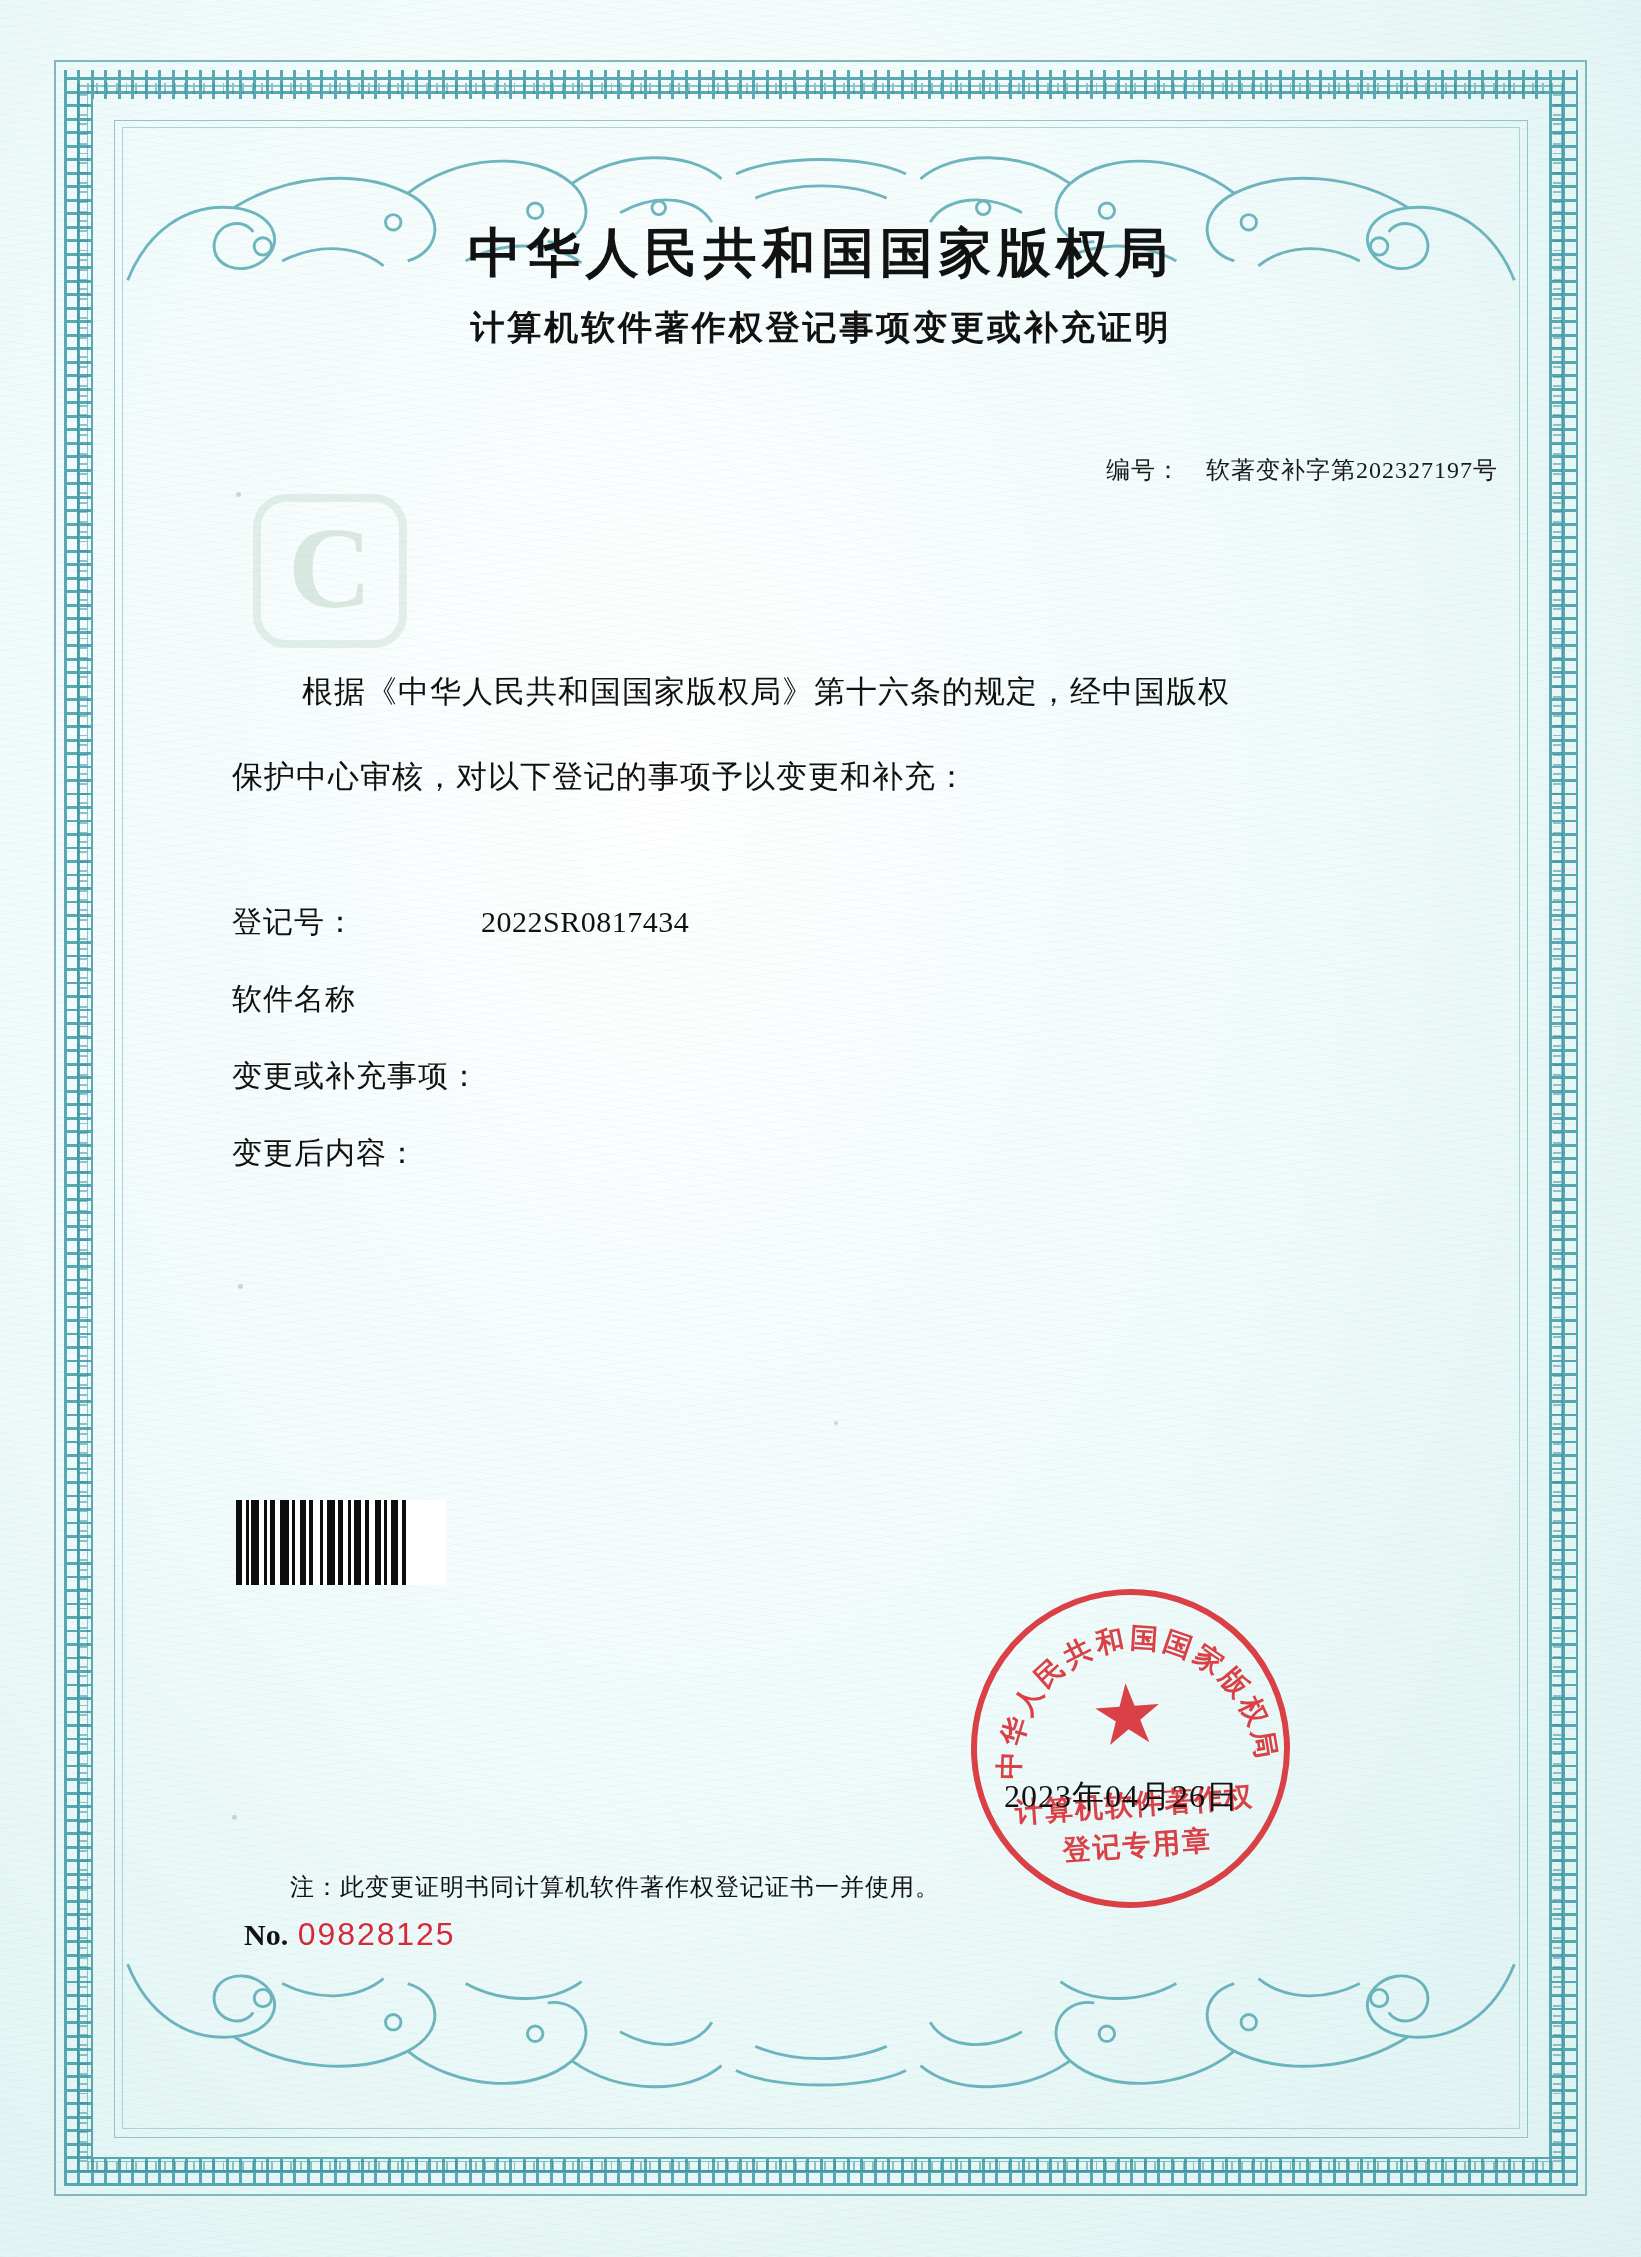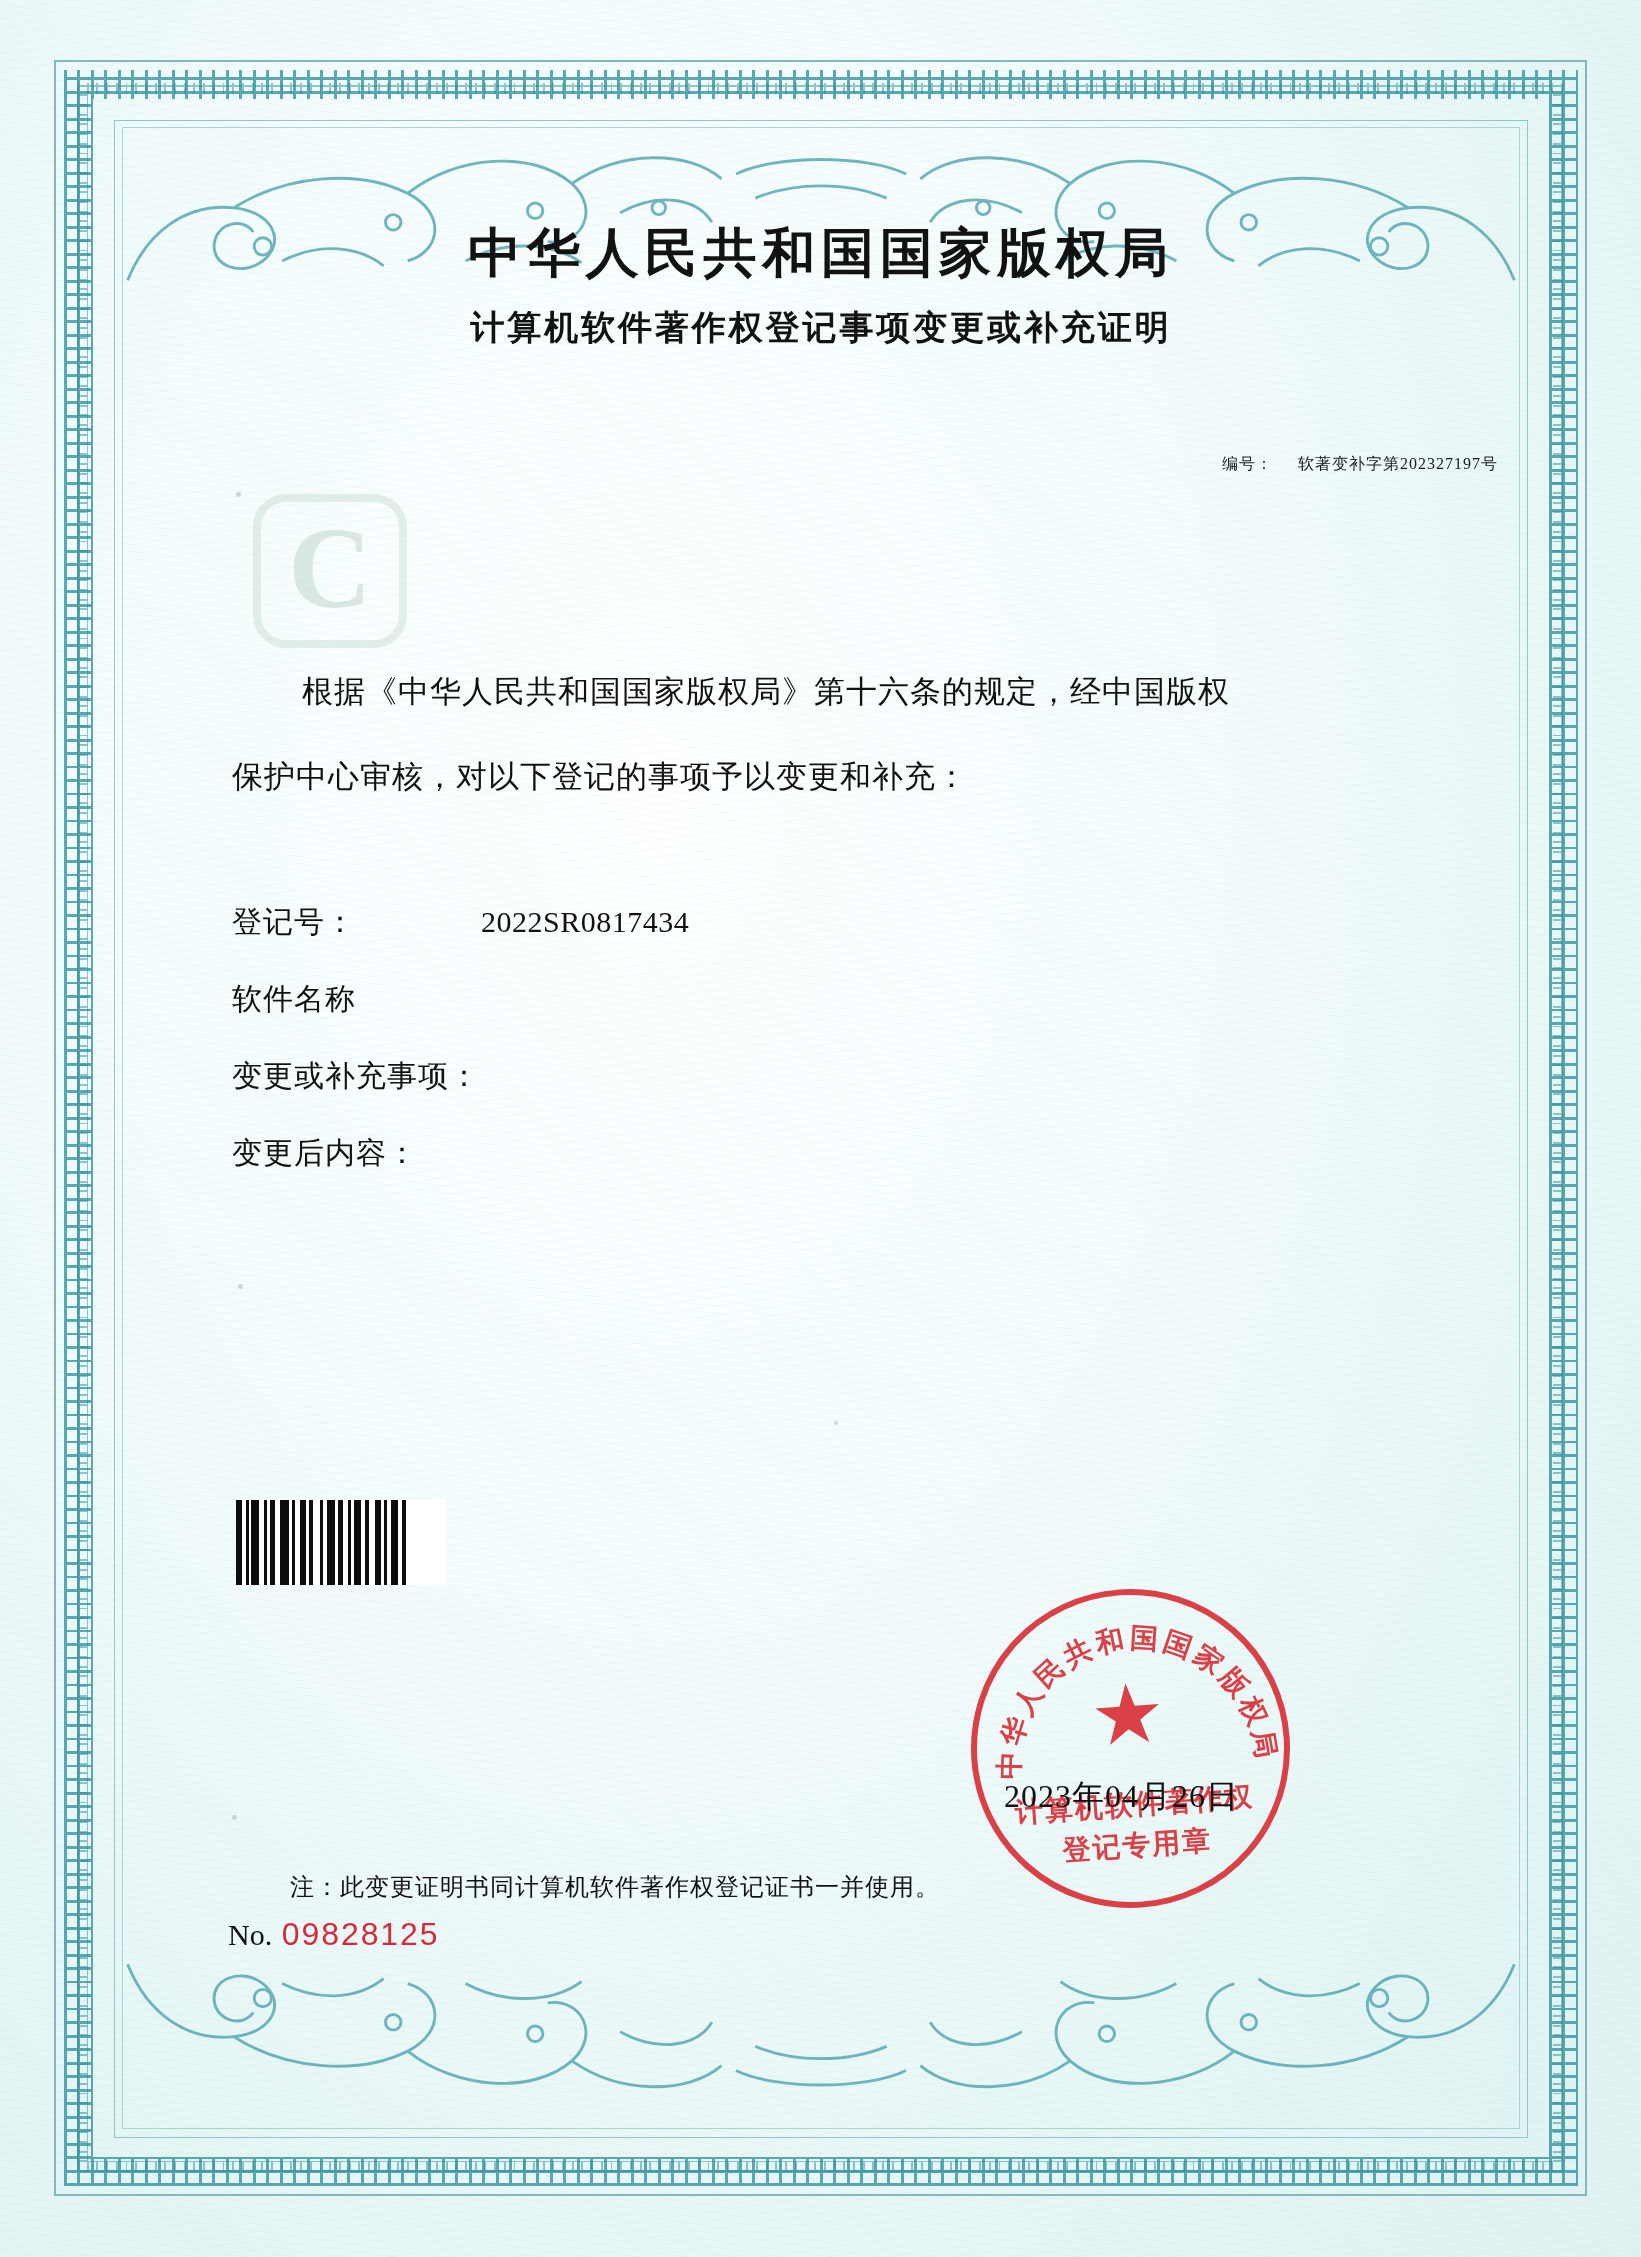--- a/index.html
+++ b/index.html
@@ -135,21 +135,21 @@
     color: #121212;
     letter-spacing: 2.9px;
     line-height: 1.25;
   }
 
   
   .serial-row {
     position: absolute;
     right: 143px;
     top: 454px;
-    font-size: 16px;
+    font-size: 24px;
     color: #1a1a1a;
     letter-spacing: 1px;
     white-space: nowrap;
   }
   .serial-label { margin-right: 25px; }
   .serial-value { font-family: "Liberation Serif", serif; }
 
   
   .watermark-c {
     position: absolute;
@@ -305,22 +305,23 @@
   .doc-no {
     position: absolute;
     left: 228px;
     top: 1916px;
     font-size: 30px;
     color: #111;
     white-space: nowrap;
   }
   .doc-no .no-label {
     font-family: "Liberation Serif", serif;
-    font-weight: normal;
+    font-weight: bold;
     color: #111;
+    margin-left: 16px;
   }
   .doc-no .no-value {
     font-family: "Liberation Sans", sans-serif;
     color: #d6293a;
     letter-spacing: 1.9px;
     margin-left: 9.7px;
     font-size: 32px;
   }
 
   

